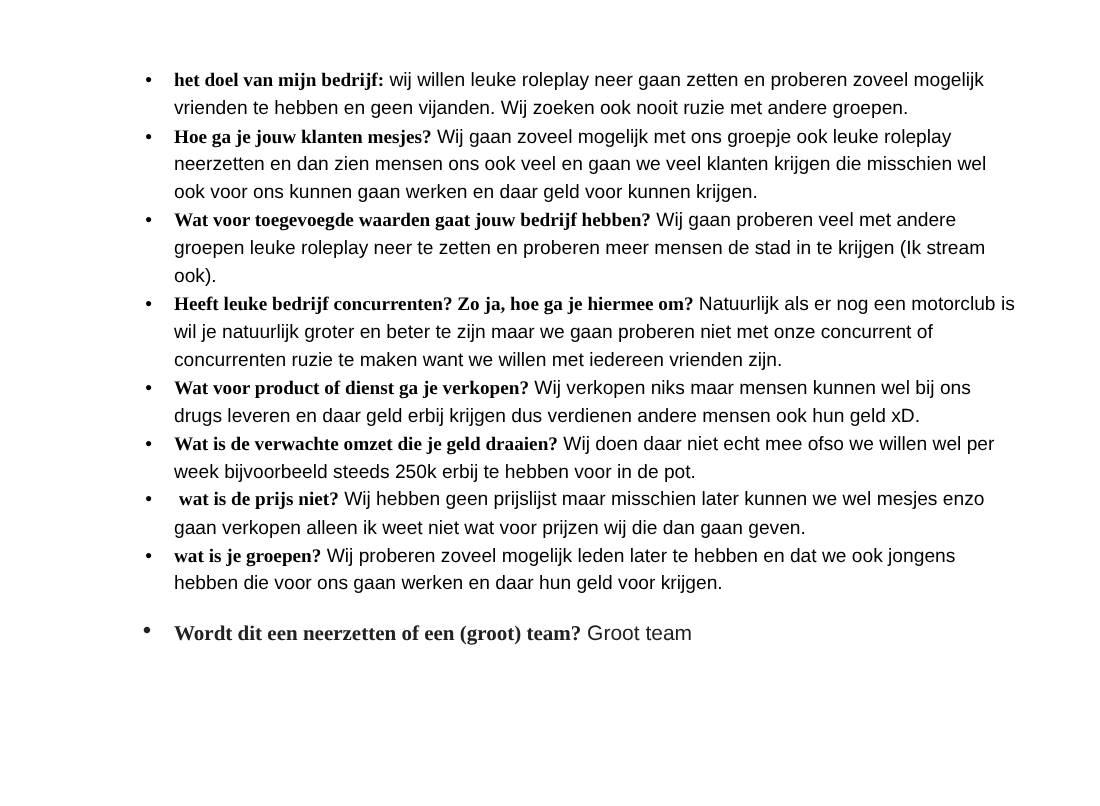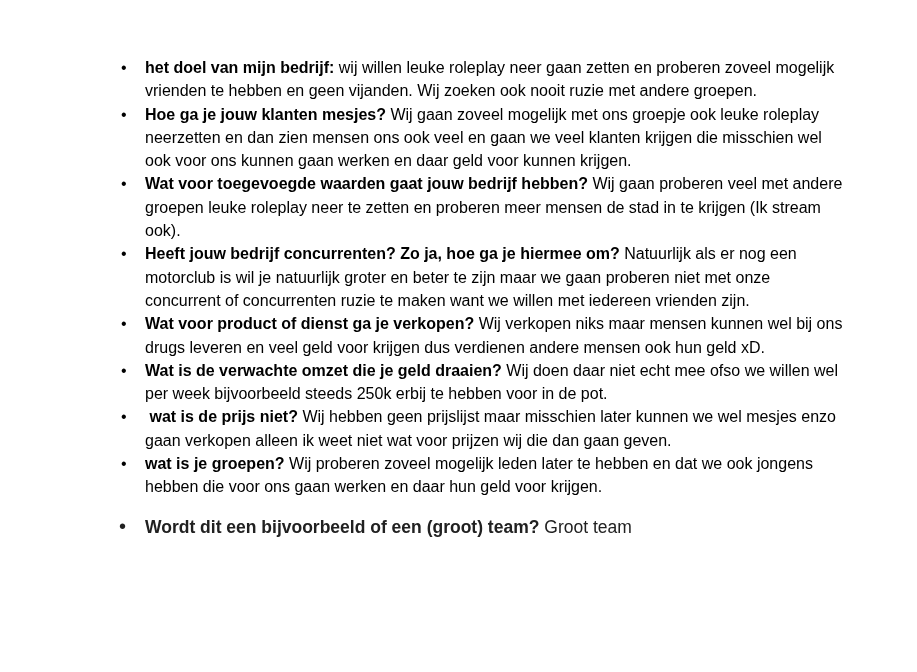--- a/index.html
+++ b/index.html
@@ -32,20 +32,21 @@
     position: absolute;
     left: -24px;
     top: 0;
     width: 16px;
     text-align: left;
     white-space: normal;
     color: #000000;
   }
   .item .q {
     font-weight: 700;
+    font-family: Liberation Serif, serif;
   }
   .item .a {
     font-weight: 400;
   }
   .item-large {
     margin-top: 16px;
     font-size: 17.5px;
     line-height: 24px;
     color: #212121;
   }
@@ -57,20 +58,20 @@
   }
 </style>
 </head>
 <body>
 
 <div class="page">
   <div class="list">
     <div class="item"><span class="bullet">•</span><span class="q">het doel van mijn bedrijf:</span><span class="a"> wij willen leuke roleplay neer gaan zetten en proberen zoveel mogelijk vrienden te hebben en geen vijanden. Wij zoeken ook nooit ruzie met andere groepen.</span></div>
     <div class="item"><span class="bullet">•</span><span class="q">Hoe ga je jouw klanten mesjes?</span><span class="a"> Wij gaan zoveel mogelijk met ons groepje ook leuke roleplay neerzetten en dan zien mensen ons ook veel en gaan we veel klanten krijgen die misschien wel ook voor ons kunnen gaan werken en daar geld voor kunnen krijgen.</span></div>
     <div class="item"><span class="bullet">•</span><span class="q">Wat voor toegevoegde waarden gaat jouw bedrijf hebben?</span><span class="a"> Wij gaan proberen veel met andere groepen leuke roleplay neer te zetten en proberen meer mensen de stad in te krijgen (Ik stream ook).</span></div>
-    <div class="item"><span class="bullet">•</span><span class="q">Heeft jouw bedrijf concurrenten? Zo ja, hoe ga je hiermee om?</span><span class="a"> Natuurlijk als er nog een motorclub is wil je natuurlijk groter en beter te zijn maar we gaan proberen niet met onze concurrent of concurrenten ruzie te maken want we willen met iedereen vrienden zijn.</span></div>
-    <div class="item"><span class="bullet">•</span><span class="q">Wat voor product of dienst ga je verkopen?</span><span class="a"> Wij verkopen niks maar mensen kunnen wel bij ons drugs leveren en veel geld voor krijgen dus verdienen andere mensen ook hun geld xD.</span></div>
+    <div class="item"><span class="bullet">•</span><span class="q">Heeft leuke bedrijf concurrenten? Zo ja, hoe ga je hiermee om?</span><span class="a"> Natuurlijk als er nog een motorclub is wil je natuurlijk groter en beter te zijn maar we gaan proberen niet met onze concurrent of concurrenten ruzie te maken want we willen met iedereen vrienden zijn.</span></div>
+    <div class="item"><span class="bullet">•</span><span class="q">Wat voor product of dienst ga je verkopen?</span><span class="a"> Wij verkopen niks maar mensen kunnen wel bij ons drugs leveren en daar geld erbij krijgen dus verdienen andere mensen ook hun geld xD.</span></div>
     <div class="item"><span class="bullet">•</span><span class="q">Wat is de verwachte omzet die je geld draaien?</span><span class="a"> Wij doen daar niet echt mee ofso we willen wel per week bijvoorbeeld steeds 250k erbij te hebben voor in de pot.</span></div>
     <div class="item"><span class="bullet">•</span><span class="q"> wat is de prijs niet?</span><span class="a"> Wij hebben geen prijslijst maar misschien later kunnen we wel mesjes enzo gaan verkopen alleen ik weet niet wat voor prijzen wij die dan gaan geven.</span></div>
     <div class="item"><span class="bullet">•</span><span class="q">wat is je groepen?</span><span class="a"> Wij proberen zoveel mogelijk leden later te hebben en dat we ook jongens hebben die voor ons gaan werken en daar hun geld voor krijgen.</span></div>
-    <div class="item item-large"><span class="bullet">•</span><span class="q">Wordt dit een bijvoorbeeld of een (groot) team?</span><span class="a"> Groot team</span></div>
+    <div class="item item-large"><span class="bullet">•</span><span class="q">Wordt dit een neerzetten of een (groot) team?</span><span class="a"> Groot team</span></div>
   </div>
 </div>
 
 </body></html>

